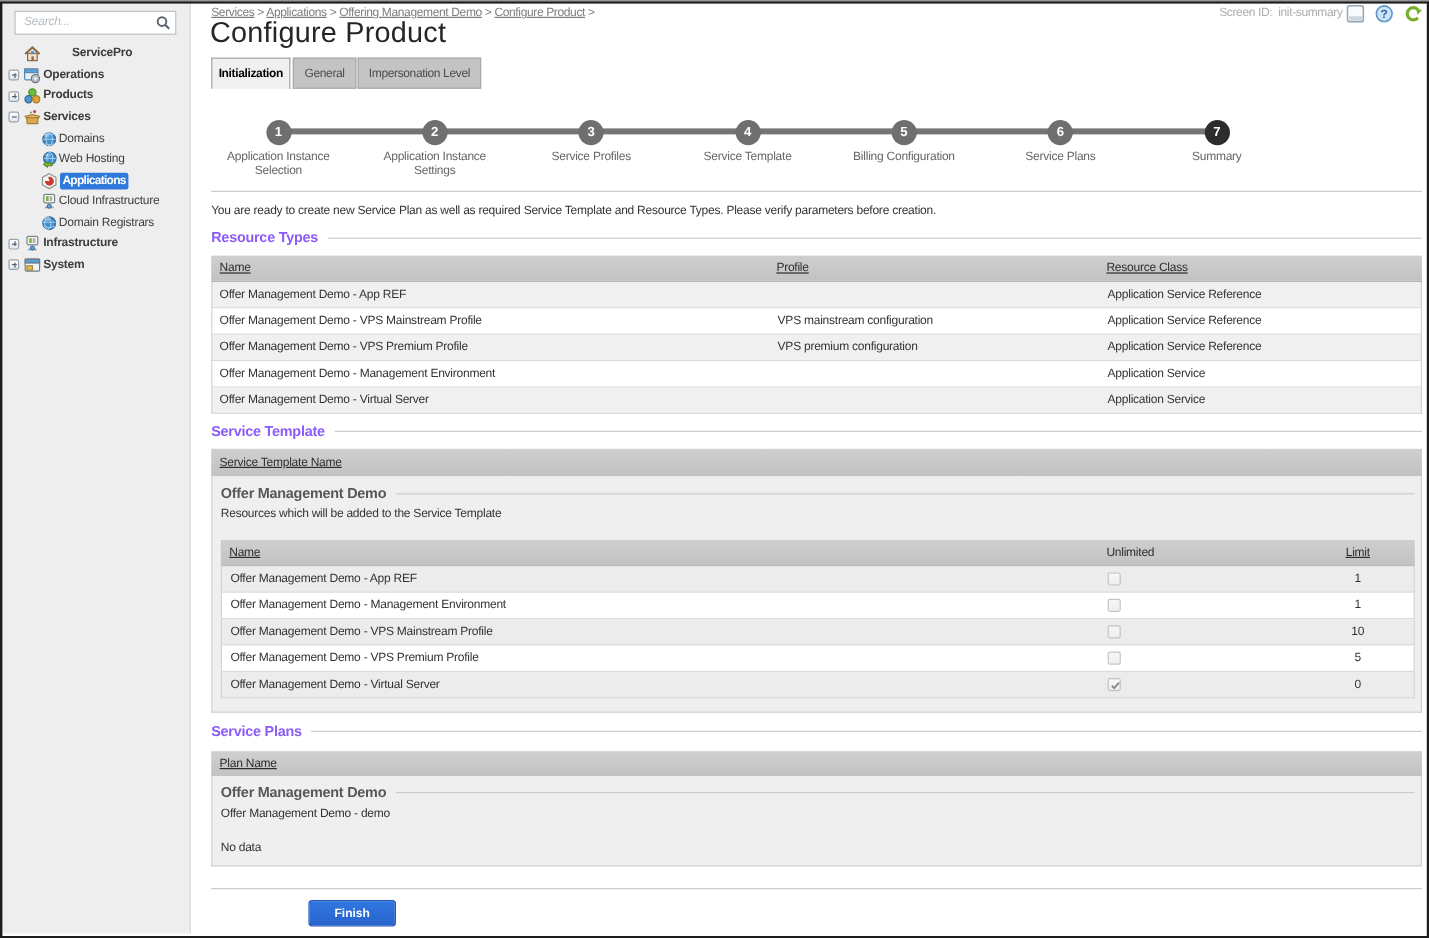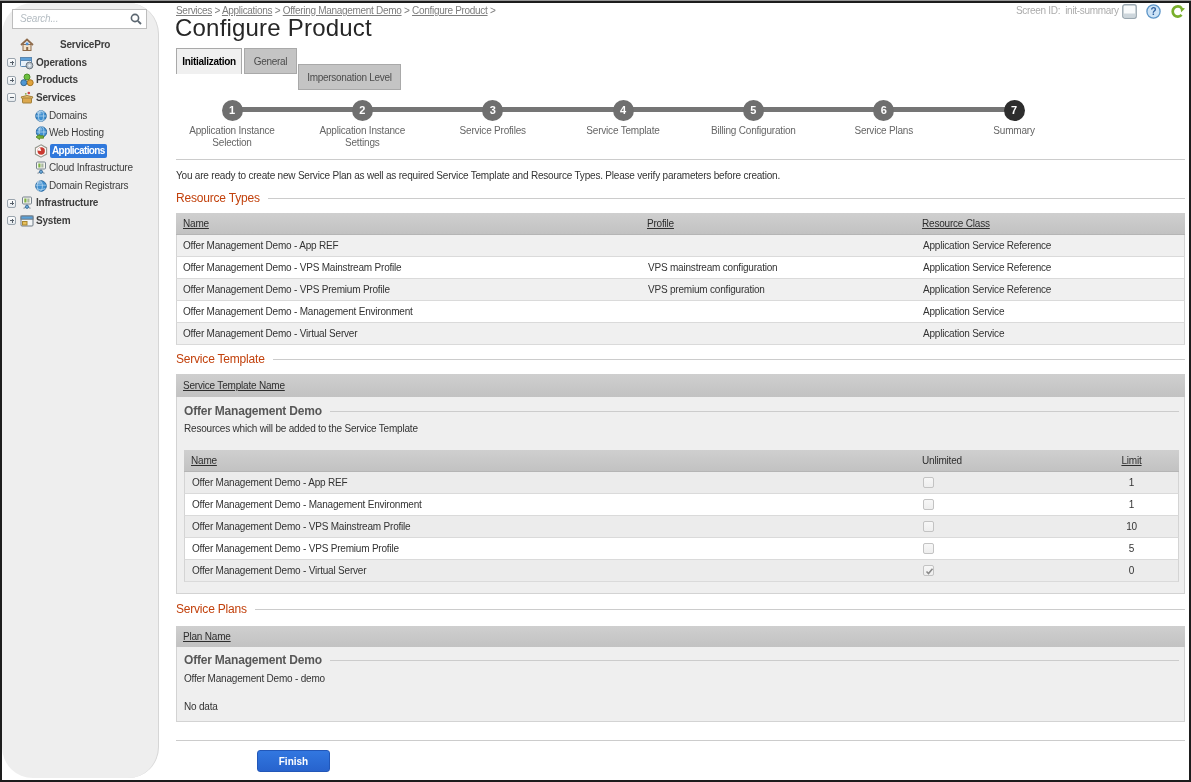--- a/index.html
+++ b/index.html
@@ -1,19 +1,19 @@
 <!DOCTYPE html>
 <html><head>
 <meta charset="utf-8">
 <style>
 * { margin:0; padding:0; box-sizing:border-box; }
 html,body { width:1191px; height:782px; background:#fff; font-family:"Liberation Sans", sans-serif; overflow:hidden; position:relative; }
 #topline { position:absolute; left:0; top:0; width:1191px; height:1px; background:#979797; z-index:30; }
 #frame { position:absolute; left:0; top:1px; width:1191px; height:781px; border:2px solid #1d1d1d; background:transparent; z-index:20; pointer-events:none; }
-#sidebar { position:absolute; left:2px; top:3px; width:157px; height:775px; background:#eeeeee; border-right:1px solid #d6d6d6; z-index:1;border-radius:31px; }
+#sidebar { position:absolute; left:2px; top:3px; width:157px; height:775px; background:#eeeeee; border-right:1px solid #d6d6d6; z-index:1; }
 #search { position:absolute; left:10px; top:6px; width:135px; height:20px; background:#fff; border:1px solid #bdbdbd; }
 #search .ph { position:absolute; left:7px; top:3px; font-size:10px; font-style:italic; color:#b4bcc2; letter-spacing:-0.2px; }
 #search svg { position:absolute; right:3px; top:2px; }
 .trow { position:absolute; left:0; height:16px; line-height:16px; font-size:10px; letter-spacing:-0.2px; color:#3d3d3d; white-space:nowrap; }
 .trow.b { font-weight:bold; }
 .trow .exp { position:absolute; left:5px; top:3.5px; width:9px; height:9px; border:1px solid #9aa4ad; border-radius:2px; background:linear-gradient(#fdfdfd,#e3e8ec); }
 .trow .exp i { position:absolute; left:2px; top:3px; width:4px; height:1px; background:#57606a; }
 .trow .exp i.v { left:3.5px; top:1.5px; width:1px; height:4px; }
 .trow .ic { position:absolute; top:1px; }
 .trow .lbl { position:absolute; top:0; }
@@ -25,21 +25,21 @@
 h1 { position:absolute; left:15px; top:11px; font-size:24px; font-weight:normal; color:#262626; letter-spacing:0.2px; }
 .tab { position:absolute; top:45px; height:26px; font-size:10px; letter-spacing:-0.3px; line-height:25px; text-align:center; border:1px solid #a9a9a9; }
 .tab.on { background:#f0f0f0; border-bottom:none; font-weight:bold; color:#000; }
 .tab.off { background:#c4c4c4; color:#4c4c4c; }
 #wizline { position:absolute; left:72px; top:104px; width:782px; height:5px; background:#757575; }
 .step { position:absolute; top:97px; width:21px; height:21px; border-radius:50%; background:#6f6f6f; color:#fff; font-size:11px; font-weight:bold; text-align:center; line-height:21px; }
 .step.last { background:#2d2d2d; }
 .slbl { position:absolute; top:122px; width:140px; text-align:center; font-size:10px; letter-spacing:-0.2px; line-height:12px; color:#666; }
 .hline { position:absolute; left:16px; width:1009px; height:1px; background:#ccc; }
 #intro { position:absolute; left:16px; top:167px; font-size:10px; letter-spacing:-0.2px; color:#333; }
-.sect { position:absolute; left:16px; width:1009px; font-size:12px; letter-spacing:-0.2px; font-weight:normal; color:#c2410c; display:flex; align-items:center; }
+.sect { position:absolute; left:16px; width:1009px; font-size:12px; letter-spacing:-0.2px; font-weight:bold; color:#8b5cf6; display:flex; align-items:center; }
 .sect span { white-space:nowrap; }
 .sect i { flex:1; height:1px; background:#ccc; margin-left:8px; display:block; }
 .tbl { position:absolute; left:16px; width:1009px; font-size:10px; letter-spacing:-0.2px; color:#333; }
 .thead { display:flex; height:22px; line-height:22px; background:linear-gradient(#cfcfcf,#c2c2c2); border-bottom:1px solid #b5b5b5; }
 .thead span { color:#2e2e2e; }
 .tr { display:flex; height:22px; line-height:21px; border-bottom:1px solid #dadada; border-left:1px solid #d4d4d4; border-right:1px solid #d4d4d4; }
 .tr .c1 { padding-left:6px; }
 .tr .ic1 { padding-left:6px; }
 .tr.g { background:#f0f0f0; }
 .tr.w { background:#fff; }
@@ -209,21 +209,21 @@
         <circle cx="7.5" cy="7.5" r="6.6" fill="#cde3f6" stroke="#5c95c8" stroke-width="1.3"></circle>
         <text x="7.5" y="11" font-size="10" font-weight="bold" fill="#2c5f9e" text-anchor="middle" font-family="Liberation Sans">?</text>
       </svg>
     <svg class="topico" style="left:1010px;" width="15" height="15" viewBox="0 0 15 15">
         <path d="M11.6 10.9 A5.1 5.1 0 1 1 11.6 4.1" fill="none" stroke="#79af2c" stroke-width="2.7"></path>
         <path d="M10.2 3.2 L15 4.4 L11.2 8.3 Z" fill="#79af2c"></path>
       </svg>
     <h1>Configure Product</h1>
     <div class="tab on" style="left:16px; width:66px;">Initialization</div>
     <div class="tab off" style="left:84px; width:53px;">General</div>
-    <div class="tab off" style="left:138px; width:103px;margin-top:16px;">Impersonation Level</div>
+    <div class="tab off" style="left:138px; width:103px;">Impersonation Level</div>
     <div id="wizline"></div>
     <div class="step" style="left:61.5px;">1</div>
     <div class="step" style="left:191.8px;">2</div>
     <div class="step" style="left:322.2px;">3</div>
     <div class="step" style="left:452.5px;">4</div>
     <div class="step" style="left:582.8px;">5</div>
     <div class="step" style="left:713.2px;">6</div>
     <div class="step last" style="left:843.5px;">7</div>
     <div class="slbl" style="left:2px;">Application Instance<br>Selection</div>
     <div class="slbl" style="left:132.3px;">Application Instance<br>Settings</div>

